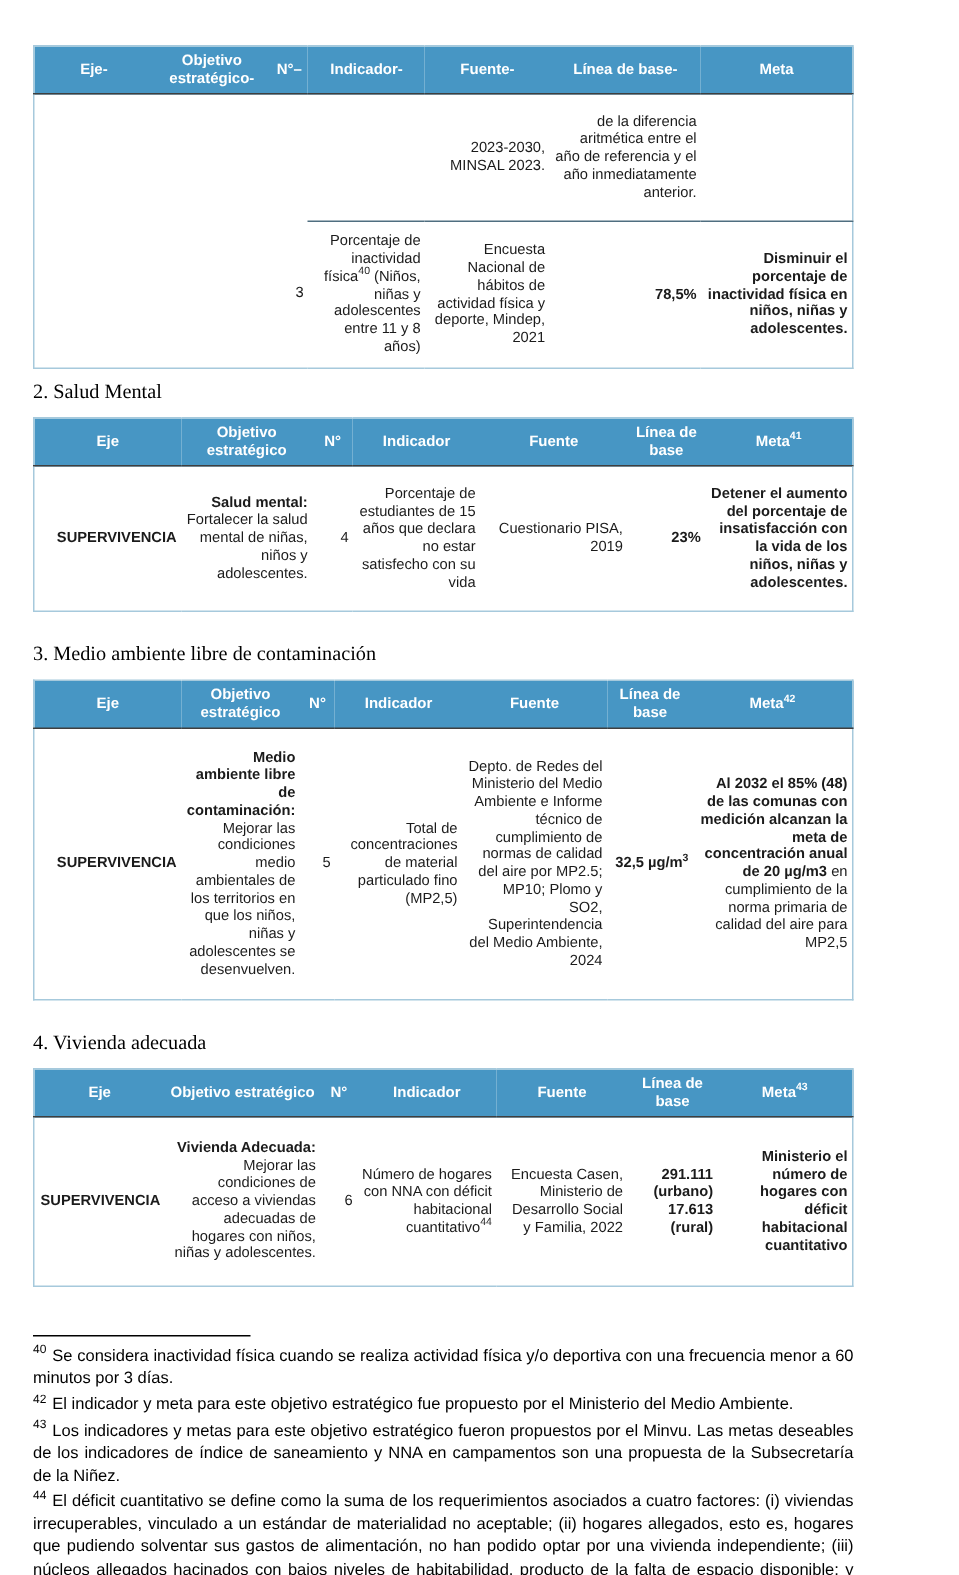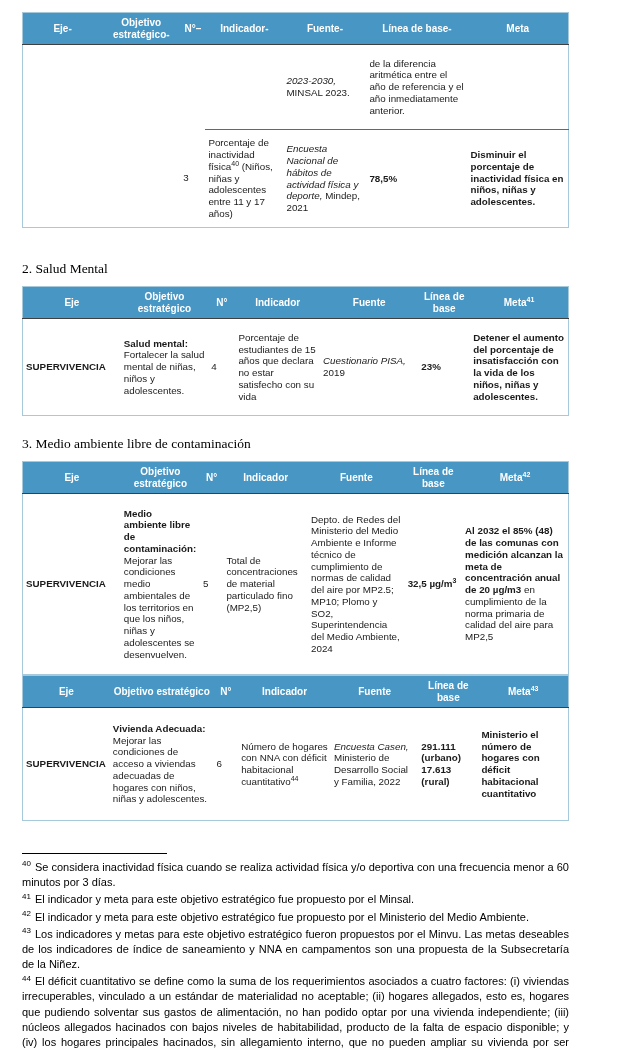--- a/index.html
+++ b/index.html
@@ -1,48 +1,48 @@
 <!DOCTYPE html>
 <html><head>
 <meta charset="utf-8">
 <style>
   html,body{margin:0;padding:0;background:#ffffff;}
   .page{
     width:591px;height:1050px;box-sizing:border-box;
-    padding:12px 22px 0 22px;overflow:hidden;background:#ffffff;
+    padding:30px 22px 0 22px;overflow:hidden;background:#ffffff;
     font-family:"Liberation Sans",sans-serif;color:#1b1b1b;
   }
   table.tbl{
     width:100%;border-collapse:collapse;table-layout:fixed;
     border:1px solid #a6c9dc;
   }
   table.tbl th{
     background:#4796c4;color:#ffffff;font-weight:bold;
     font-size:10px;line-height:1.15;padding:4px 2px;
     border-bottom:1px solid #3f3f3f;text-align:center;vertical-align:middle;
   }
   table.tbl td{
-    font-size:9.8px;line-height:1.2;text-align:left;vertical-align:middle;
+    font-size:9.8px;line-height:1.2;text-align:right;vertical-align:middle;
     padding:4px 3px;color:#1b1b1b;
   }
   .bold{font-weight:bold;}
-  .it{font-style:italic;}
+  .it{}
   sup{font-size:7px;line-height:0;}
   td.rule{border-top:1px solid #4f6e80;}
   .t1-rowA td{height:76px;}
   .t1-rowB td{height:89px;}
   .t2-row td{height:88px;}
   .t3-row td{height:172px;}
   .t4-row td{height:104px;}
   td.meta{font-weight:bold;}
   .sec-heading{
     font-family:"Liberation Serif",serif;font-size:13.5px;font-weight:normal;
     color:#000;margin:20px 0 9px 0;
   }
-  .sec-heading.first{margin-top:33px;}
+  .sec-heading.first{margin-top:7px;}
   .footnotes{
     margin-top:32px;font-family:Liberation Sans, sans-serif;
     font-size:11px;line-height:1.38;color:#000;text-align:justify;
   }
   .fn-divider{border:0;border-top:1px solid #000;width:145px;margin:0 0 6px 0;}
   .footnotes p{margin:0 0 2px 0;}
   .footnotes sup{font-size:8px;margin-right:4px;}
 </style>
 </head>
 <body>
@@ -80,21 +80,21 @@
       </td>
       <td>de la diferencia aritmética entre el año de referencia y el año inmediatamente anterior.</td>
       <td></td>
     </tr>
     <tr class="t1-rowB">
       <td></td>
       <td></td>
       <td>3</td>
       <td class="rule">
         <span>Porcentaje de inactividad física</span><sup>40</sup>
-        <span>(Niños, niñas y adolescentes entre 11 y 17 años)</span>
+        <span>(Niños, niñas y adolescentes entre 11 y 8 años)</span>
       </td>
       <td class="rule">
         <span class="it">Encuesta Nacional de hábitos de actividad física y deporte,</span>
         <span>Mindep, 2021</span>
       </td>
       <td class="rule bold">78,5%</td>
       <td class="rule meta">Disminuir el porcentaje de inactividad física en niños, niñas y adolescentes.</td>
     </tr>
   </tbody>
     </table>
@@ -172,20 +172,21 @@
         <span class="bold"><span>32,5 µg/m</span><sup>3</sup></span>
       </td>
       <td>
         <span class="bold">Al 2032 el 85% (48) de las comunas con medición alcanzan la meta de concentración anual de 20 µg/m3</span>
         <span>en cumplimiento de la norma primaria de calidad del aire para MP2,5</span>
       </td>
     </tr>
   </tbody>
     </table>
 
+  <div class="sec-heading">4. Vivienda adecuada</div>
   <table class="tbl">
     <colgroup>
       <col style="width:16%">
         <col style="width:19%">
         <col style="width:4.5%">
       <col style="width:17%">
         <col style="width:16%">
         <col style="width:11%">
         <col style="width:16.5%">
     </colgroup>
@@ -215,19 +216,18 @@
       </td>
       <td class="bold">291.111 (urbano) 17.613 (rural)</td>
       <td class="meta">Ministerio el número de hogares con déficit habitacional cuantitativo</td>
     </tr>
   </tbody>
     </table>
 
   <div class="footnotes">
     <hr class="fn-divider">
     <p><sup>40</sup><span>Se considera inactividad física cuando se realiza actividad física y/o deportiva con una frecuencia menor a 60 minutos por 3 días.</span></p>
-    <p><sup>41</sup><span>El indicador y meta para este objetivo estratégico fue propuesto por el Minsal.</span></p>
     <p><sup>42</sup><span>El indicador y meta para este objetivo estratégico fue propuesto por el Ministerio del Medio Ambiente.</span></p>
     <p><sup>43</sup><span>Los indicadores y metas para este objetivo estratégico fueron propuestos por el Minvu. Las metas deseables de los indicadores de índice de saneamiento y NNA en campamentos son una propuesta de la Subsecretaría de la Niñez.</span></p>
     <p><sup>44</sup><span>El déficit cuantitativo se define como la suma de los requerimientos asociados a cuatro factores: (i) viviendas irrecuperables, vinculado a un estándar de materialidad no aceptable; (ii) hogares allegados, esto es, hogares que pudiendo solventar sus gastos de alimentación, no han podido optar por una vivienda independiente; (iii) núcleos allegados hacinados con bajos niveles de habitabilidad, producto de la falta de espacio disponible; y (iv) los hogares principales hacinados, sin allegamiento interno, que no pueden ampliar su vivienda por ser arrendatarios o vivir en un departamento o pieza (Casen, 2022).</span></p>
   </div>
 
 </div>
 
 </body></html>

